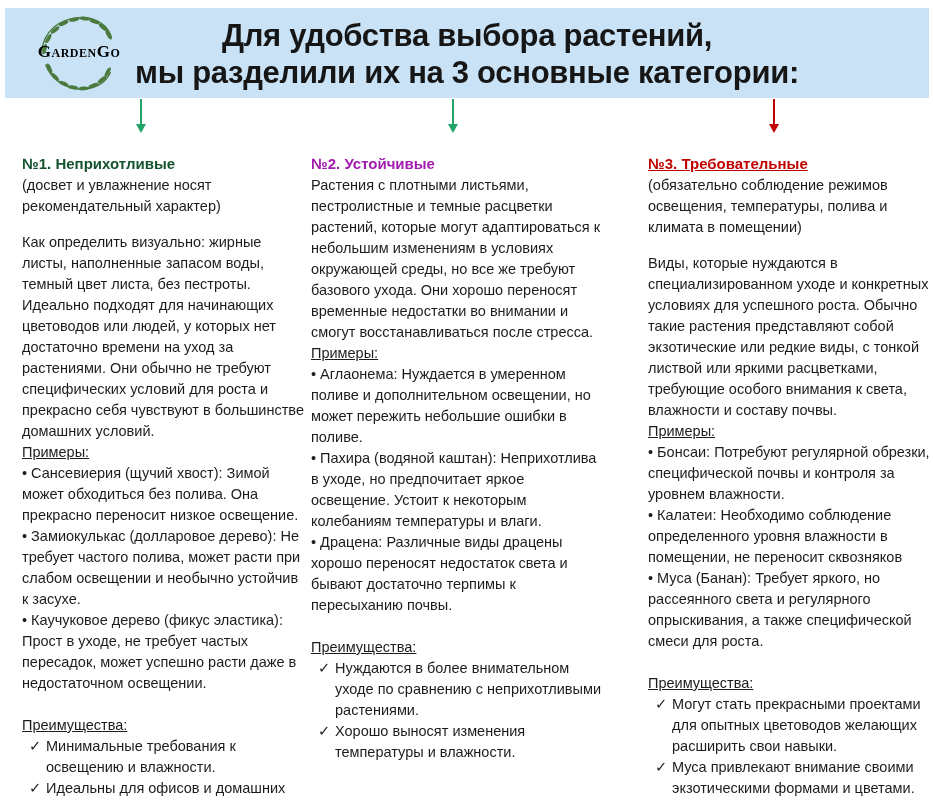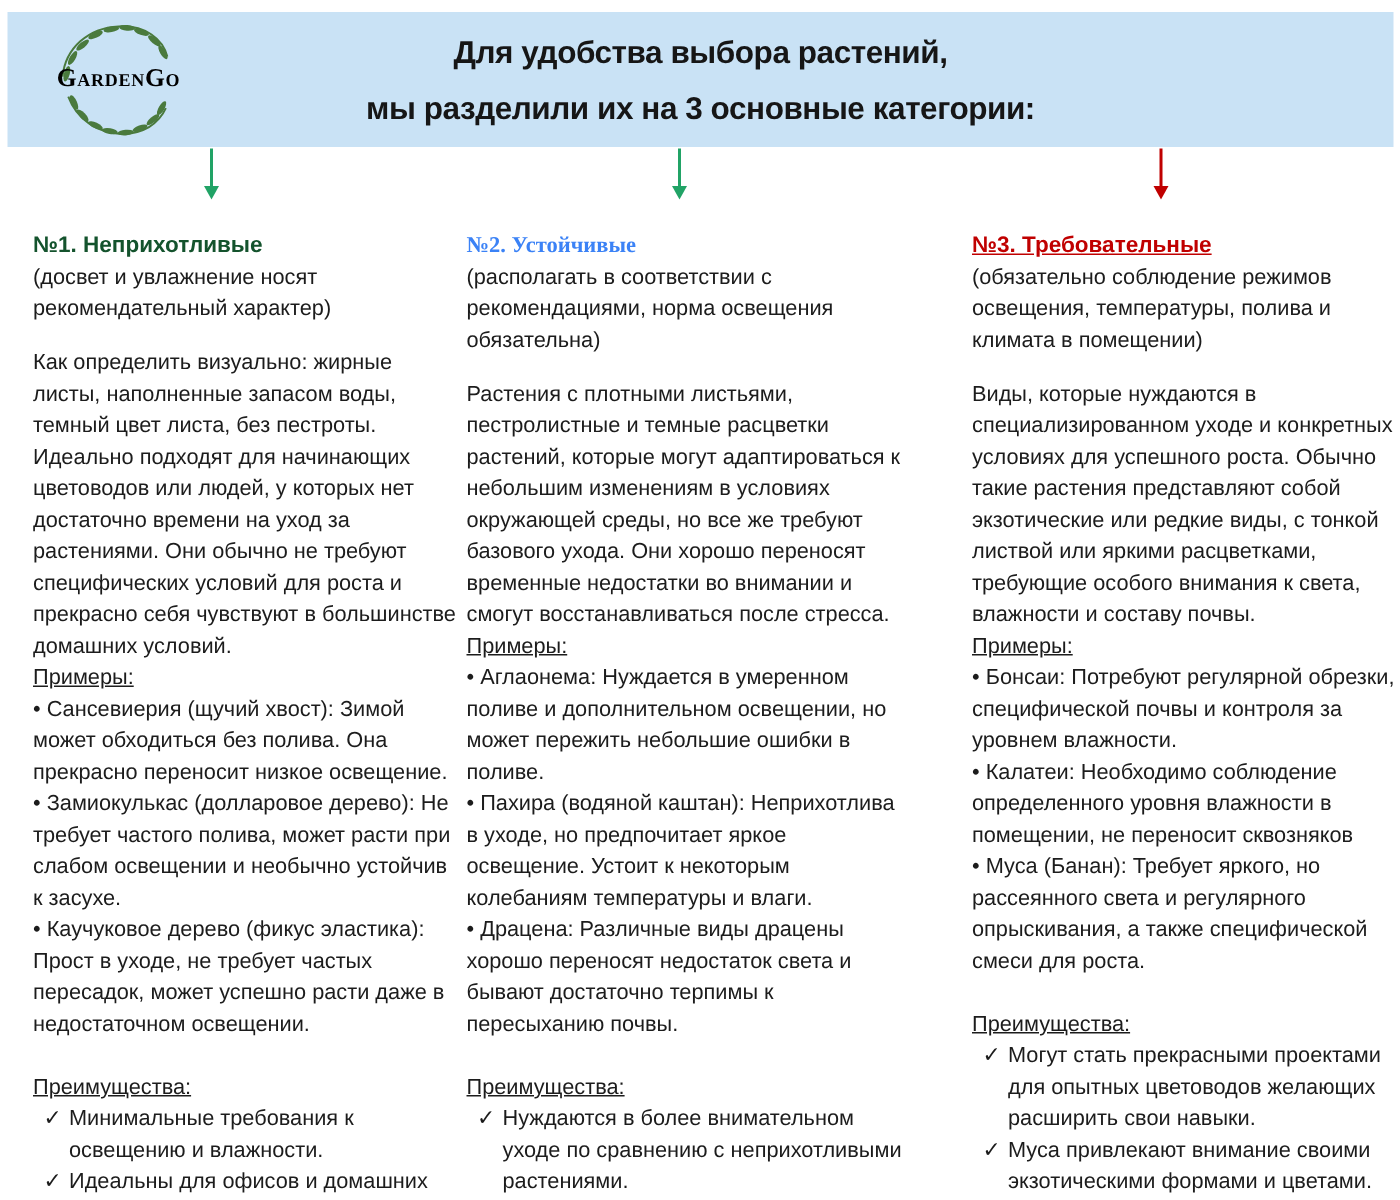--- a/index.html
+++ b/index.html
@@ -1,21 +1,21 @@
 <!DOCTYPE html>
 <html lang="ru"><head>
 <meta charset="utf-8">
 <style>
   html,body{margin:0;padding:0;background:#fff;}
   .page{position:relative;width:933px;height:800px;background:#ffffff;overflow:hidden;
         font-family:"Liberation Sans",sans-serif;color:#1c1c1c;}
   
   .header{position:absolute;left:5px;top:8px;width:924px;height:90px;background:#c9e2f5;}
   .title-wrap{position:absolute;left:0;right:0;top:9px;text-align:center;}
-  .title-line{font-size:21px;line-height:37px;font-weight:bold;letter-spacing:-0.3px;color:#161616;}
+  .title-line{font-size:31px;line-height:37px;font-weight:bold;letter-spacing:-0.3px;color:#161616;}
   
   .logo{position:absolute;left:18px;top:1px;width:112px;height:88px;}
   .logo svg{position:absolute;left:0;top:0;}
   .brand-name{position:absolute;left:0;right:0;top:33px;text-align:center;
               font-family:"Liberation Serif",serif;font-variant:small-caps;font-weight:bold;
               font-size:17px;letter-spacing:.5px;color:#000000;}
   
   .arrow{position:absolute;top:99px;width:10px;}
   .arrow-line{width:2px;height:25px;margin:0 auto;}
   .arrow-head{width:0;height:0;margin:0 auto;border-left:5px solid transparent;
@@ -106,22 +106,21 @@
       </div>
       <div class="adv-item">
         <span class="check">✓</span>
         <span class="adv-text">Идеальны для офисов и домашних условий.</span>
       </div>
 
     </div>
   </div>
 
   <div class="col col-2">
-    <p class="cat-title" style="color: #3b82f6; font-family: Liberation Serif, serif;">№2. Устойчивые</p>
-    <p class="cat-subtitle">(располагать в соответствии с рекомендациями, норма освещения обязательна)</p>
+    <p class="cat-title" style="color: #a21caf;">№2. Устойчивые</p>
     <p class="cat-body">Растения с плотными листьями, пестролистные и темные расцветки растений, которые могут адаптироваться к небольшим изменениям в условиях окружающей среды, но все же требуют базового ухода. Они хорошо переносят временные недостатки во внимании и смогут восстанавливаться после стресса.</p>
     <p class="section-label">Примеры:</p>
     <p class="example">• Аглаонема: Нуждается в умеренном поливе и дополнительном освещении, но может пережить небольшие ошибки в поливе.</p>
     <p class="example">• Пахира (водяной каштан): Неприхотлива в уходе, но предпочитает яркое освещение. Устоит к некоторым колебаниям температуры и влаги.</p>
     <p class="example">• Драцена: Различные виды драцены хорошо переносят недостаток света и бывают достаточно терпимы к пересыханию почвы.</p>
     <div class="advantages">
       <p class="section-label">Преимущества:</p>
       <div class="adv-item">
         <span class="check">✓</span>
         <span class="adv-text">Нуждаются в более внимательном уходе по сравнению с неприхотливыми растениями.</span>

